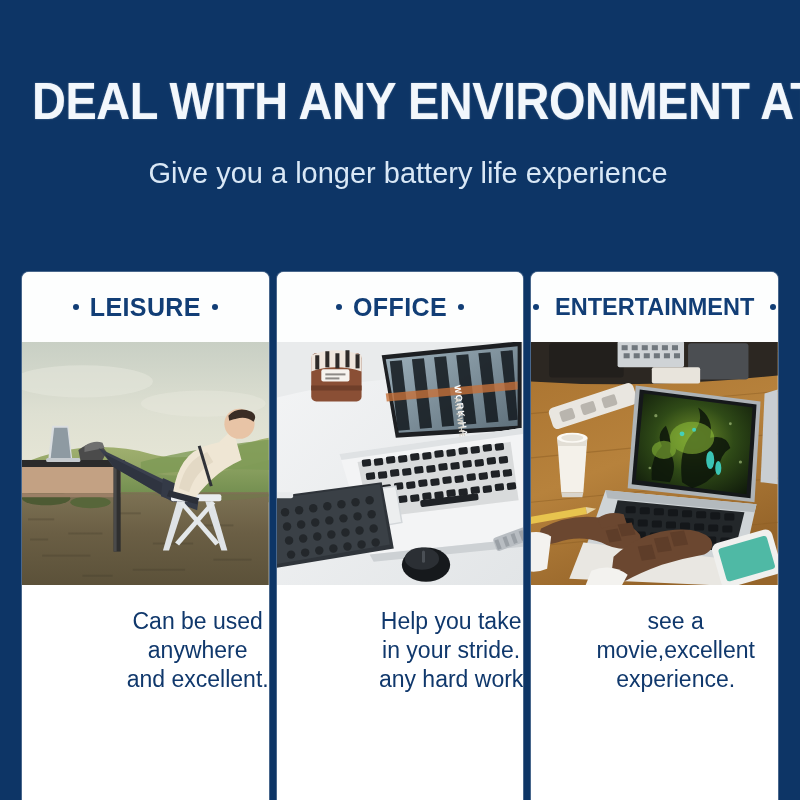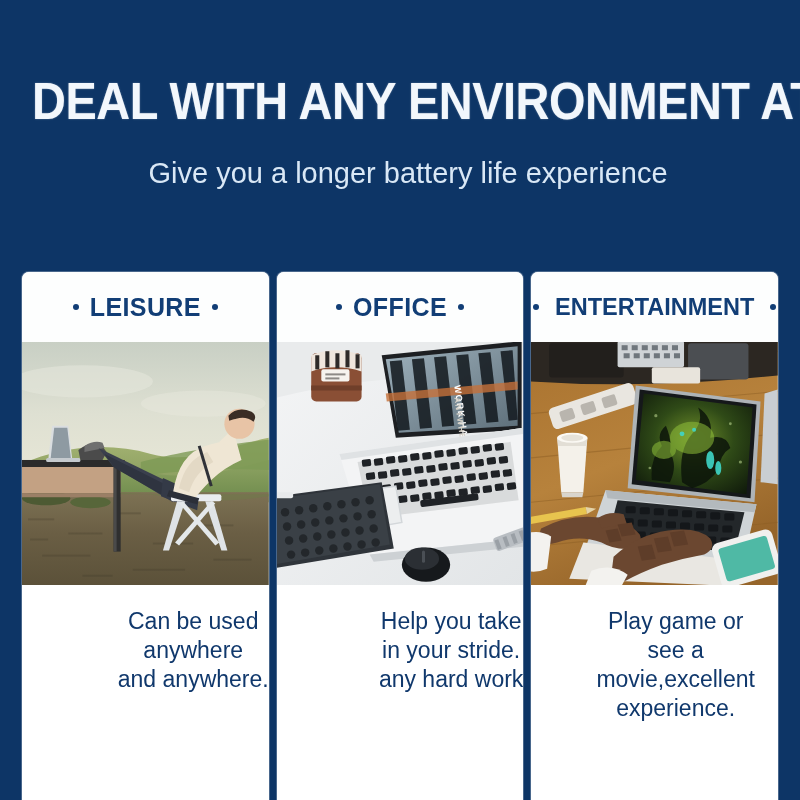--- a/index.html
+++ b/index.html
@@ -231,21 +231,21 @@
           <circle cx="216" cy="82" r="15" fill="#e8c4a6"></circle>
           <path d="M205 74 Q 214 64, 228 70 Q 234 74, 230 80 Q 220 72, 206 80 Z" fill="#3a2d25"></path>
           <path d="M201 83 Q 208 76, 216 78 L214 86 Q 206 88, 201 83 Z" fill="#e8c4a6"></path>
         </svg>
       </div>
 
       <div class="caption">
         <div>
           <span>Can be used</span>
           <span>anywhere</span>
-          <span>and anywhere.</span>
+          <span>and excellent.</span>
         </div>
       </div>
     </div>
 
     <div class="card">
       <div class="card-title">
         <span class="dot"></span>
         <span>OFFICE</span>
         <span class="dot"></span>
       </div>
@@ -591,21 +591,20 @@
 
           <g transform="rotate(-16 210 212)">
             <rect x="182" y="194" width="62" height="46" rx="7" fill="#f0f0ee"></rect>
             <rect x="188" y="200" width="50" height="34" rx="3" fill="#4fb9a5"></rect>
           </g>
         </svg>
       </div>
 
       <div class="caption">
         <div>
-          <span>Play game or</span>
           <span>see a movie,excellent</span>
           <span>experience.</span>
         </div>
       </div>
     </div>
 
   </div>
 </div>
 
 </body></html>

